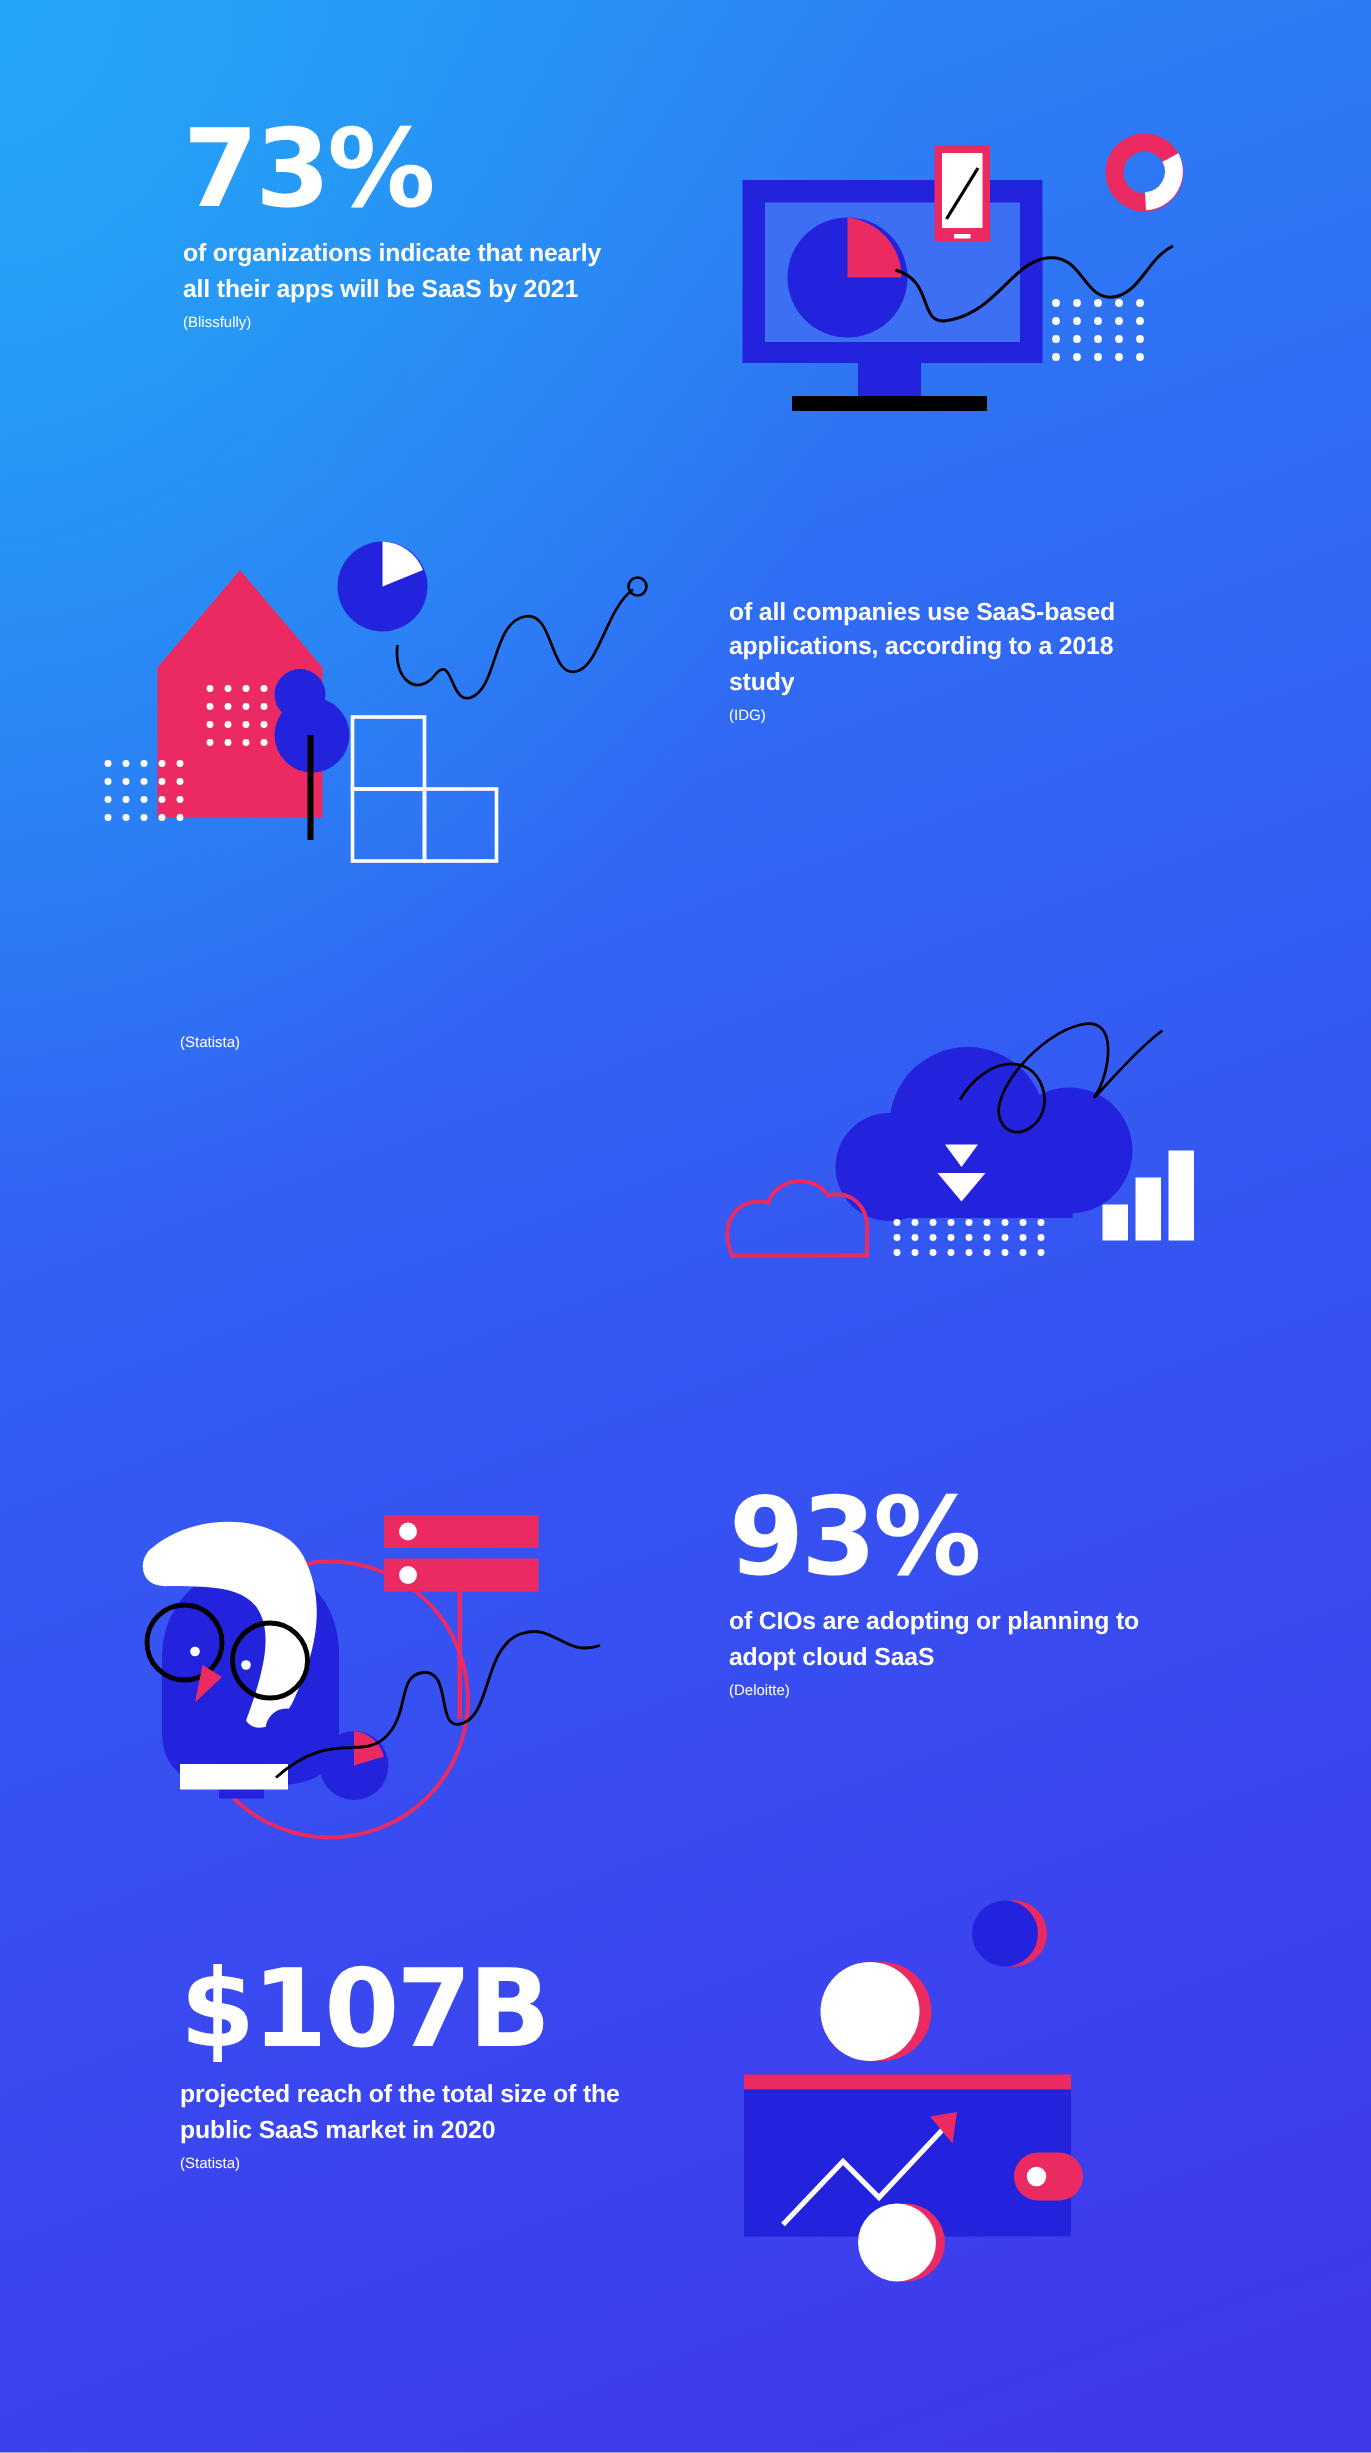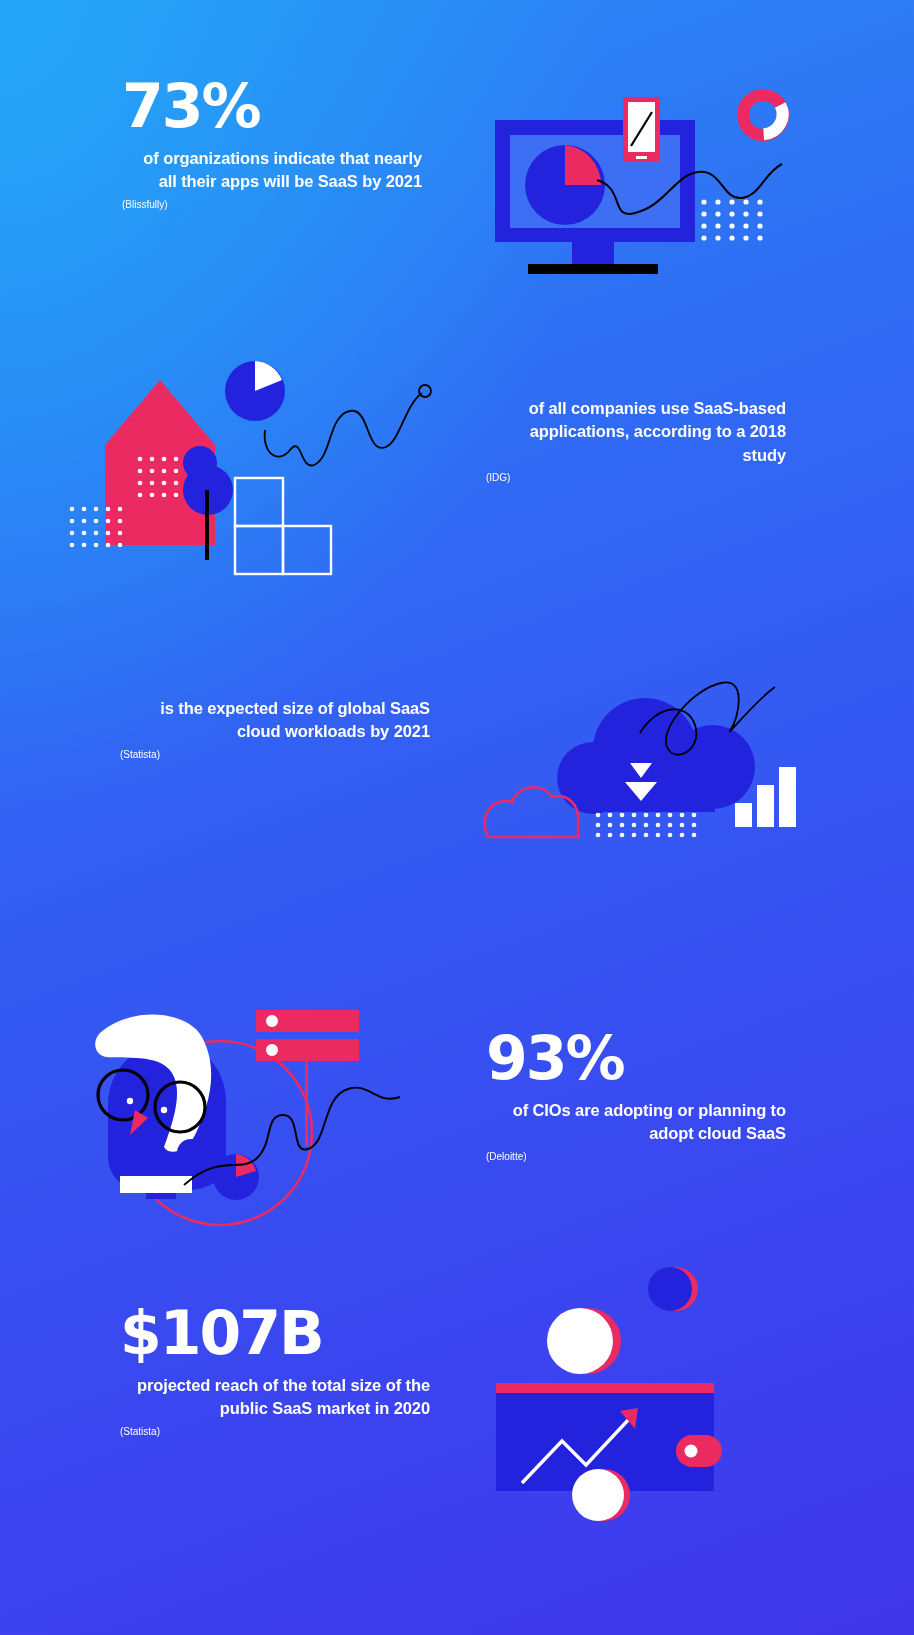--- a/index.html
+++ b/index.html
@@ -7,26 +7,26 @@
     width:914px;height:1635px;overflow:hidden;
     font-family:"Liberation Sans", sans-serif;
     background:
       radial-gradient(120% 90% at 0% 0%, #23a6f7 0%, rgba(35,166,247,0) 55%),
       linear-gradient(160deg,#2a8ef5 0%,#2f6ff4 28%,#3556f2 55%,#3b44ef 78%,#4036ea 100%);
     position:relative;
   }
   .stat{position:absolute;}
   .big{
     color:#fff;font-weight:bold;letter-spacing:-2px;
-    font-size:60px;line-height:0.95;
+    font-size:72px;line-height:0.95;
     font-family:"DejaVu Sans", sans-serif;
   }
   .lead{
     color:#fff;font-weight:bold;font-size:16.5px;line-height:1.42;
-    margin-top:12px;letter-spacing:-0.1px;text-align:right;
+    margin-top:12px;letter-spacing:-0.1px;
   }
   .src{color:#fff;font-size:10px;line-height:1.3;margin-top:4px;font-weight:normal;}
   .art{position:absolute;}
   svg{display:block;overflow:visible;}
 </style>
 </head>
 <body>
 
 <div class="stat" style="left:122px;top:78px;width:300px;">
   <div class="big">73%</div>
@@ -147,21 +147,20 @@
     <circle cx="375" cy="46" r="6" fill="none" stroke="#000" stroke-width="1.8"></circle>
   </svg>
 </div>
 
 <div class="stat" style="left:486px;top:385px;width:300px;">
   <div class="lead">of all companies use SaaS-based applications, according to a 2018 study</div>
   <div class="src">(IDG)</div>
 </div>
 
 <div class="stat" style="left:120px;top:685px;width:310px;">
-  <div class="lead">is the expected size of global SaaS cloud workloads by 2021</div>
   <div class="src">(Statista)</div>
 </div>
 
 <div class="art" style="left:480px;top:645px;">
   <svg width="340" height="190" viewBox="0 0 340 190">
 
     <g fill="#2323dd">
       <circle cx="165" cy="105" r="52"></circle>
       <circle cx="233" cy="122" r="42"></circle>
       <circle cx="113" cy="133" r="36"></circle>
@@ -242,21 +241,21 @@
     <circle cx="212" cy="65" r="6" fill="#ffffff"></circle>
     <rect x="245" y="76" width="3" height="85" fill="#ec2a62"></rect>
 
     <circle cx="176" cy="192" r="23" fill="#2323dd"></circle>
     <path d="M176 192 L176 169 A23 23 0 0 1 196 186 Z" fill="#ec2a62"></path>
 
     <path d="M124 200 C160 168 180 188 196 174 C214 158 204 132 222 130 C242 128 230 170 248 164 C268 158 262 112 288 104 C310 97 316 120 340 112" fill="none" stroke="#000" stroke-width="1.9"></path>
   </svg>
 </div>
 
-<div class="stat" style="left:486px;top:1030px;width:300px;">
+<div class="stat" style="left:486px;top:990px;width:300px;">
   <div class="big">93%</div>
   <div class="lead">of CIOs are adopting or planning to adopt cloud SaaS</div>
   <div class="src">(Deloitte)</div>
 </div>
 
 <div class="stat" style="left:120px;top:1305px;width:310px;">
   <div class="big">$107B</div>
   <div class="lead">projected reach of the total size of the public SaaS market in 2020</div>
   <div class="src">(Statista)</div>
 </div>

